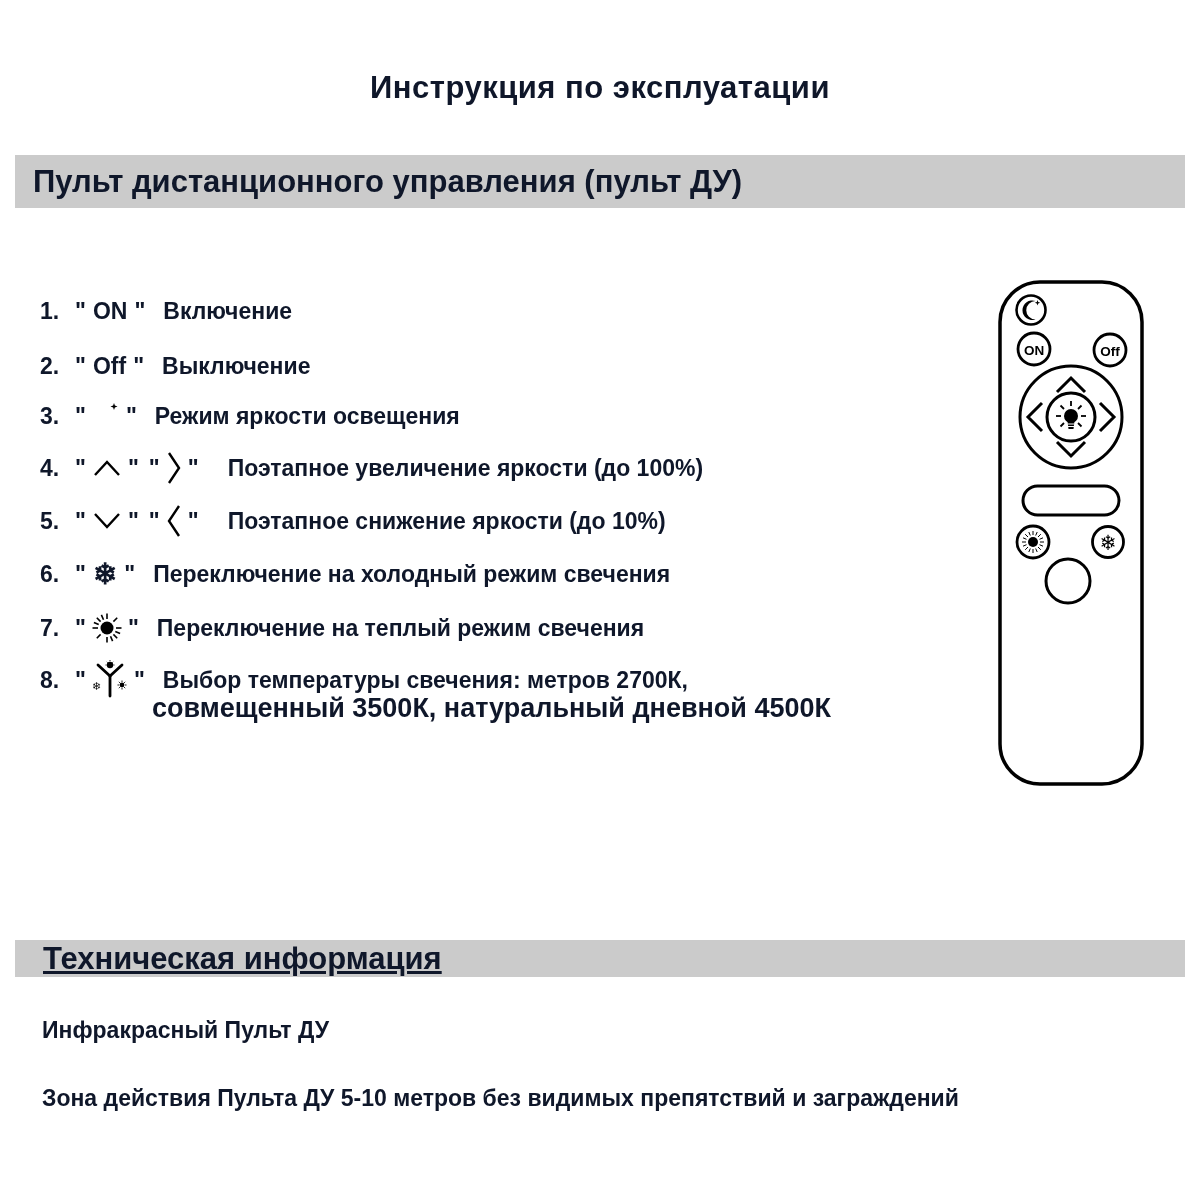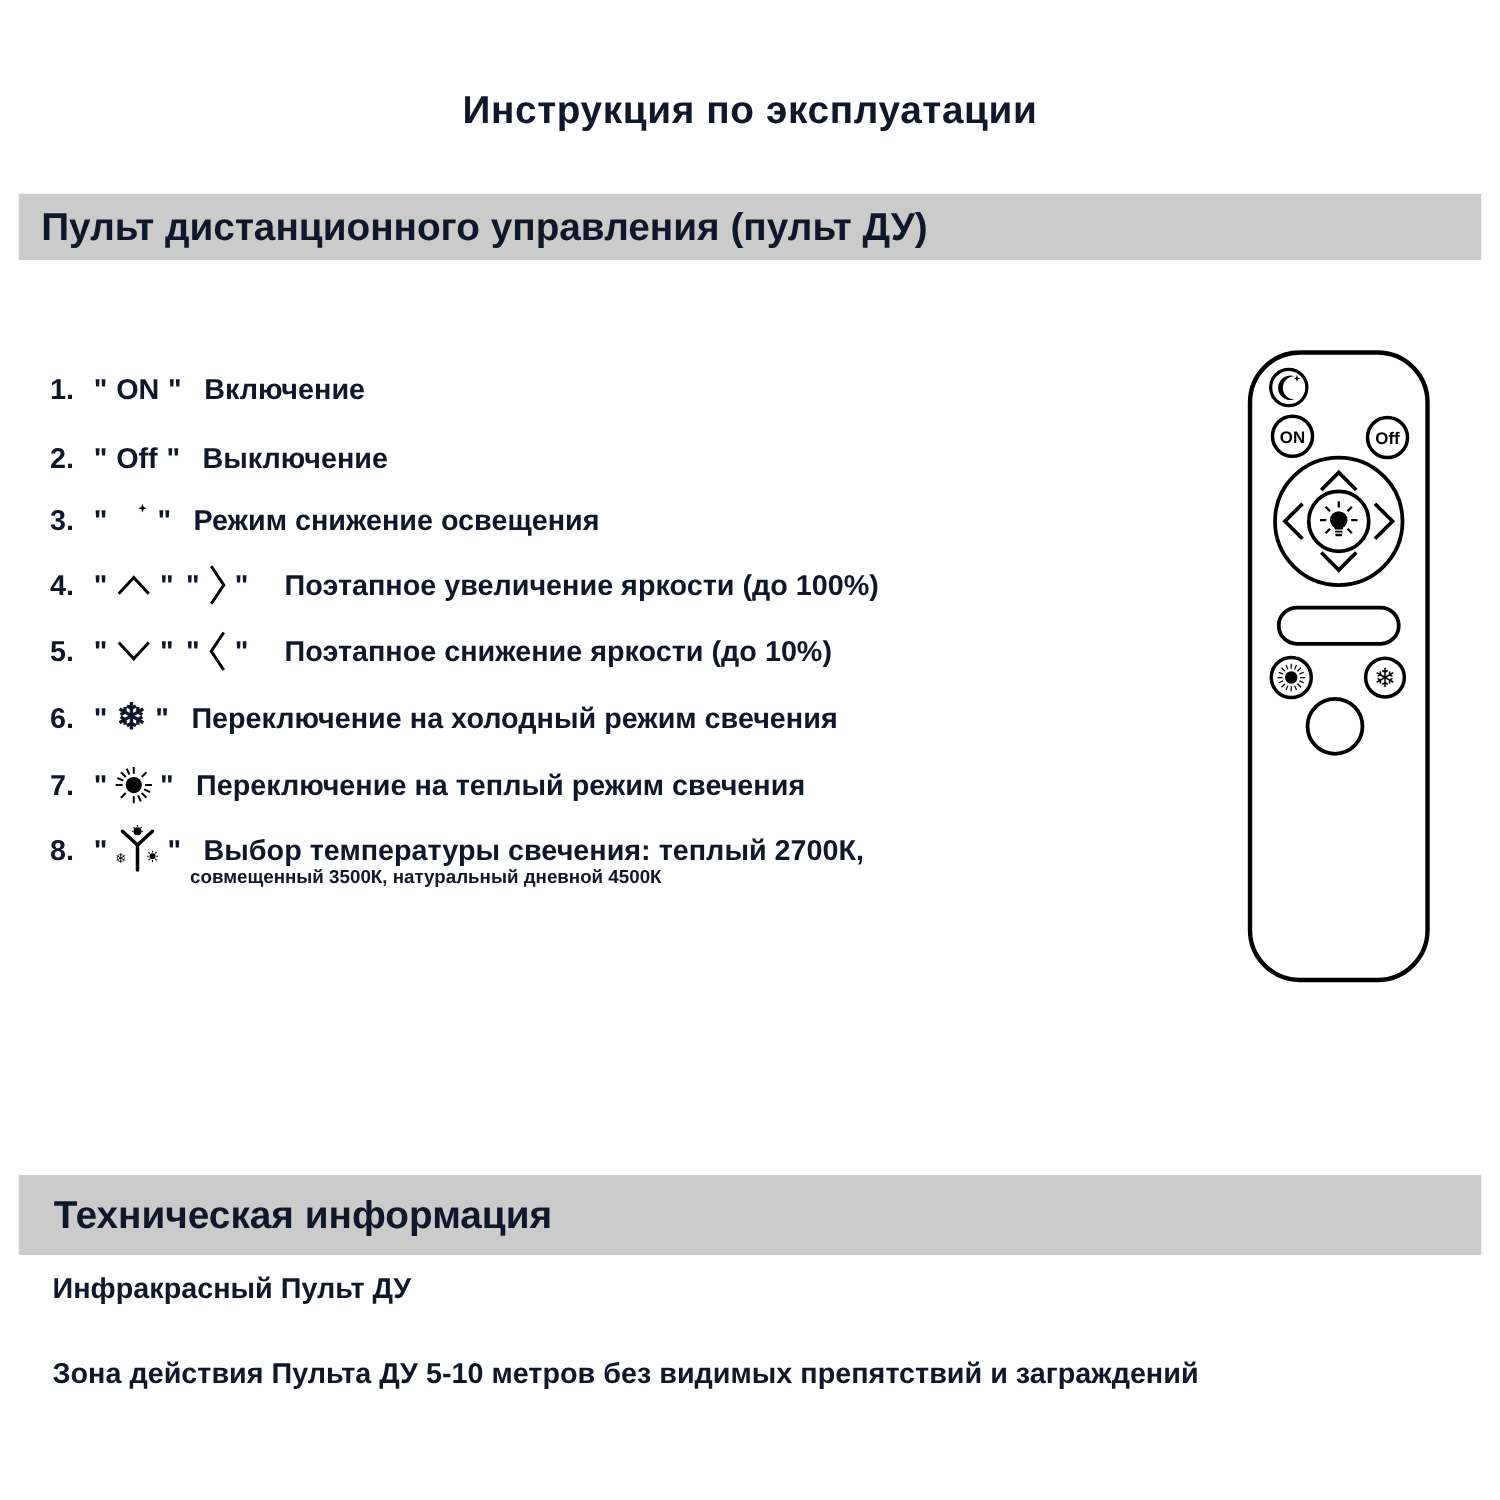--- a/index.html
+++ b/index.html
@@ -19,38 +19,38 @@
     letter-spacing:0.5px;
   }
   .bar {
     position:absolute; left:15px; right:15px;
     background:#cbcbcb;
     display:flex; align-items:center;
     font-weight:bold; font-size:31px;
     padding-left:18px;
   }
   .bar-remote { top:155px; height:53px; }
-  .bar-tech   { top:940px; height:64px; padding-left:28px; }
+  .bar-tech   { top:940px; height:37px; padding-left:28px;text-decoration:underline; }
   .item {
     position:absolute; left:40px;
     display:flex; align-items:center;
     font-size:23px; font-weight:bold;
     white-space:nowrap; height:34px;
   }
   .num { display:inline-block; width:30px; }
   .q   { margin:0 5px; }
   .key { margin:0 2px; }
   .txt { margin-left:13px; }
   .txt-wide { margin-left:24px; }
   .icon { display:inline-block; line-height:0; }
   .icon svg { vertical-align:middle; }
   .snow-glyph { font-size:29px; line-height:1; margin:0 2px; }
   .item8-line2 {
     position:absolute; left:152px; top:693px;
-    font-size:15px; font-weight:bold; white-space:nowrap;
+    font-size:27px; font-weight:bold; white-space:nowrap;
   }
   .tech-line {
     position:absolute; left:42px;
     font-size:23px; font-weight:bold; white-space:nowrap;
   }
   .remote { position:absolute; left:997px; top:279px; }
 </style>
 </head>
 <body>
 
@@ -81,21 +81,21 @@
   <div class="item" style="top:399px">
     <span class="num">3.</span>
     <span class="q">"</span>
     <span class="icon">
       <svg width="30" height="30" viewBox="0 0 30 30">
         <path d="M20 3 A 12 12 0 1 0 20 27 A 9.5 9.5 0 1 1 20 3 Z" fill="#000"></path>
         <path d="M23 2 L23.9 4.6 L26.5 5.5 L23.9 6.4 L23 9 L22.1 6.4 L19.5 5.5 L22.1 4.6 Z" fill="#000"></path>
       </svg>
     </span>
     <span class="q">"</span>
-    <span class="txt">Режим снижение освещения</span>
+    <span class="txt">Режим яркости освещения</span>
   </div>
 
   <div class="item" style="top:451px">
     <span class="num">4.</span>
     <span class="q">"</span>
     <span class="icon">
       <svg width="32" height="20" viewBox="0 0 32 20">
         <path d="M4 17 L16 4 L28 17" fill="none" stroke="#000" stroke-width="2.4"></path>
       </svg>
     </span>
@@ -189,21 +189,21 @@
           <line x1="26.5" y1="26" x2="28" y2="26"></line>
             <line x1="35.5" y1="26" x2="34" y2="26"></line>
           <line x1="27.8" y1="22.8" x2="28.9" y2="23.9"></line>
             <line x1="34.2" y1="29.2" x2="33.1" y2="28.1"></line>
           <line x1="27.8" y1="29.2" x2="28.9" y2="28.1"></line>
             <line x1="34.2" y1="22.8" x2="33.1" y2="23.9"></line>
         </g>
       </svg>
     </span>
     <span class="q">"</span>
-    <span class="txt">Выбор температуры свечения: теплый 2700К,</span>
+    <span class="txt">Выбор температуры свечения: метров 2700К,</span>
   </div>
   <div class="item8-line2">совмещенный 3500К, натуральный дневной 4500К</div>
 
   <svg class="remote" width="148" height="510" viewBox="0 0 148 510">
     <rect x="3" y="3" width="142" height="502" rx="40" fill="#fff" stroke="#000" stroke-width="3.5"></rect>
 
     <g>
       <circle cx="34" cy="31" r="14.5" fill="none" stroke="#000" stroke-width="2.6"></circle>
       <g>
         <path d="M38.5 22 A 9.8 9.8 0 1 0 38.5 40.5 A 7.6 7.6 0 1 1 38.5 22 Z" fill="#000"></path>

